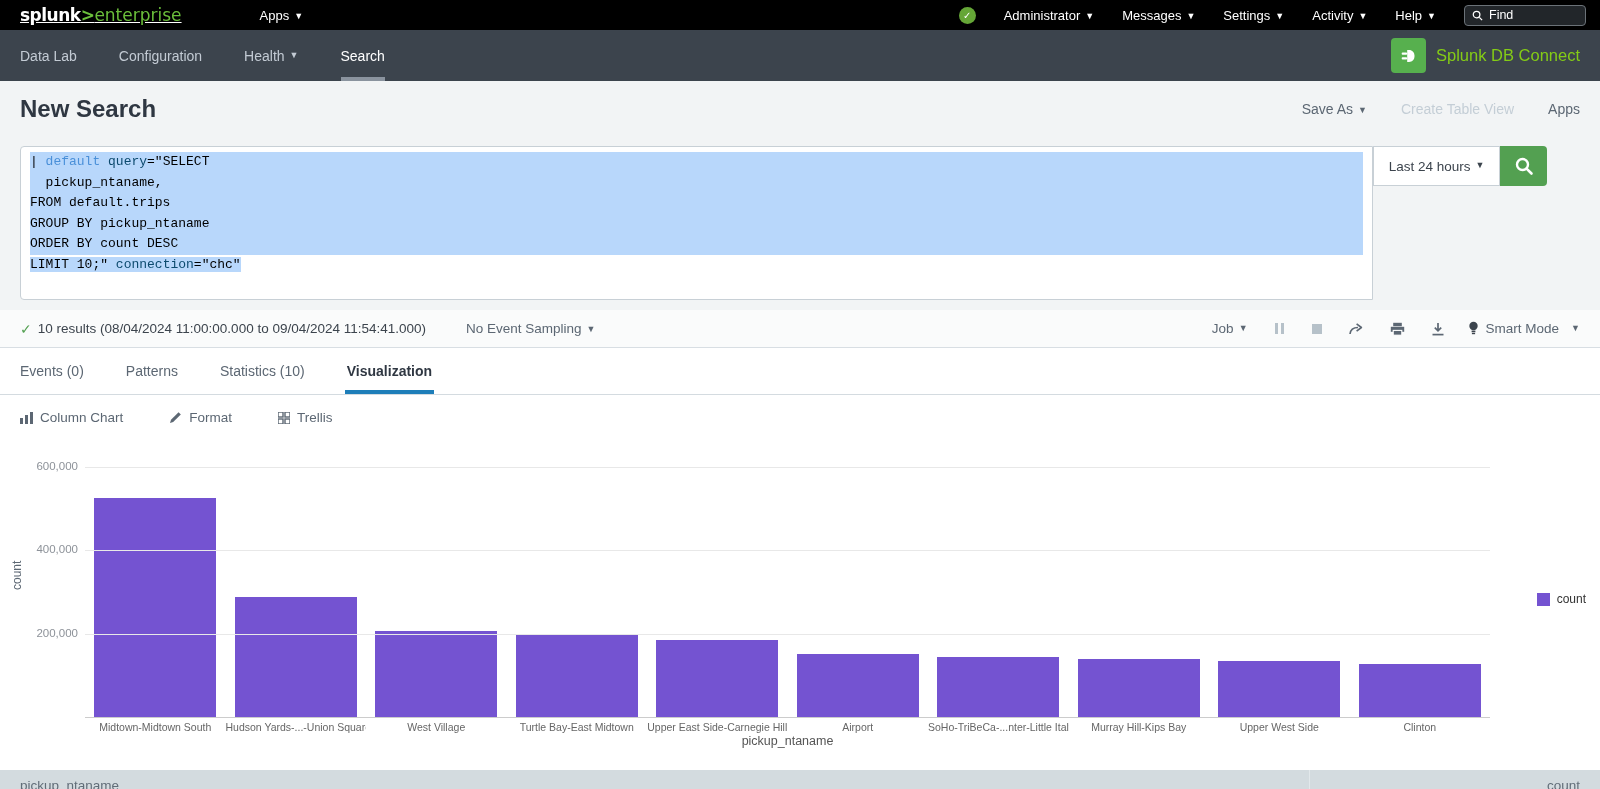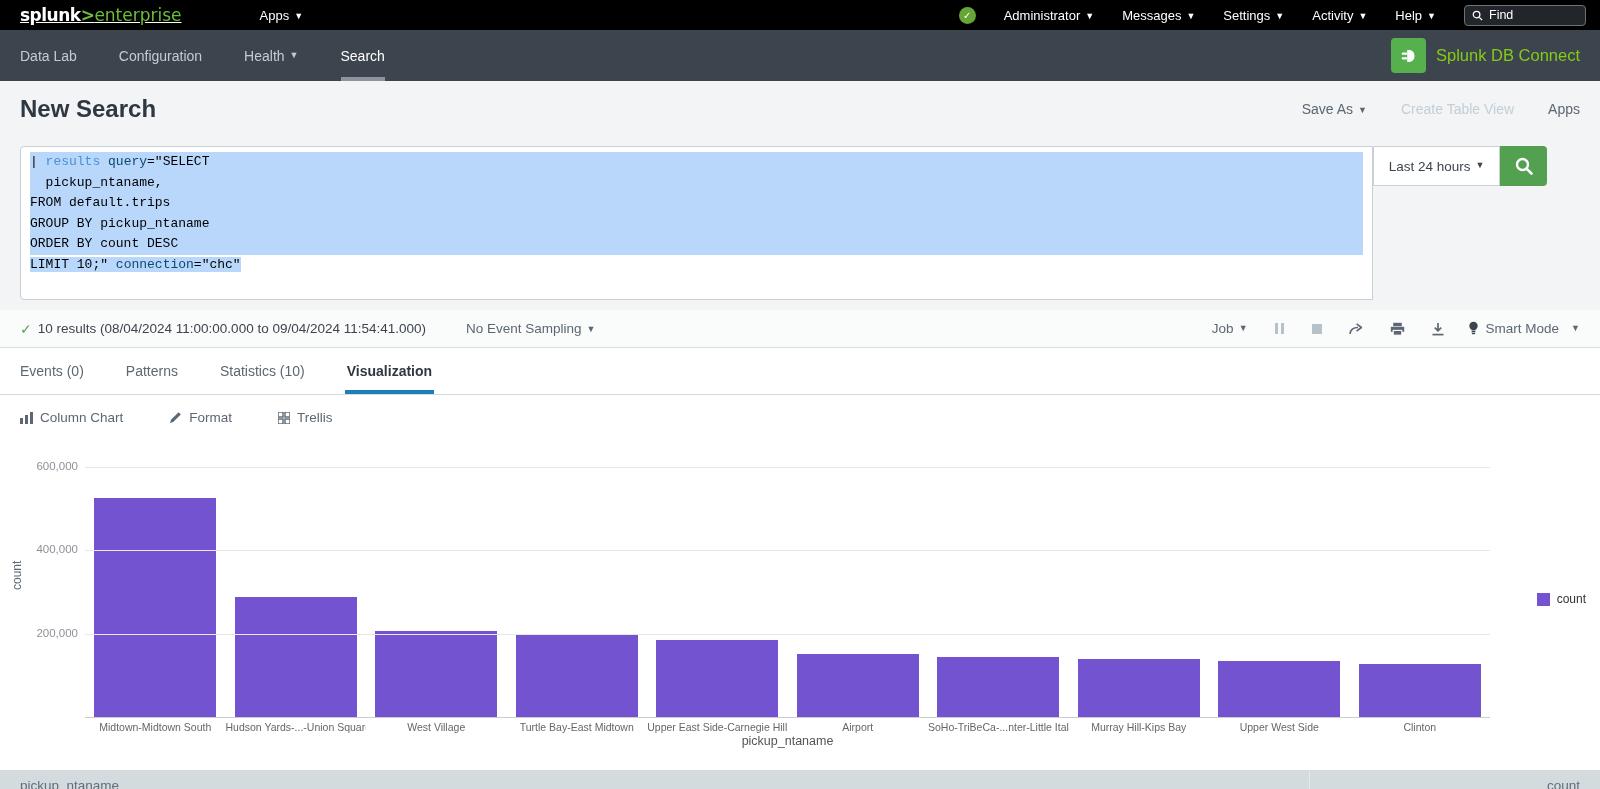--- a/index.html
+++ b/index.html
@@ -153,21 +153,21 @@
   <h1>New Search</h1>
   <div class="pagehead-right">
     <div><span>Save As</span><span class="caret">▼</span></div>
     <div class="disabled">Create Table View</div>
     <div>Apps</div>
   </div>
 </div>
 
 <div class="search-area">
   <div class="searchbox" id="searchbox">
-      <div class="line"><span class="sel-full"><span>| </span><span class="tok-command">results</span><span> </span><span class="tok-param">query</span><span>="SELECT</span></span></div>
+      <div class="line"><span class="sel-full"><span>| </span><span class="tok-command">default</span><span> </span><span class="tok-param">query</span><span>="SELECT</span></span></div>
       <div class="line"><span class="sel-full"><span>  pickup_ntaname,</span></span></div>
       <div class="line"><span class="sel-full"><span>FROM default.trips</span></span></div>
       <div class="line"><span class="sel-full"><span>GROUP BY pickup_ntaname</span></span></div>
       <div class="line"><span class="sel-full"><span>ORDER BY count DESC</span></span></div>
       <div class="line"><span class="sel-part"><span>LIMIT 10;" </span><span class="tok-param">connection</span><span>="chc"</span></span></div>
     </div>
   <div class="time-btn">
       <span>Last 24 hours</span>
       <span class="caret">▼</span>
     </div>

